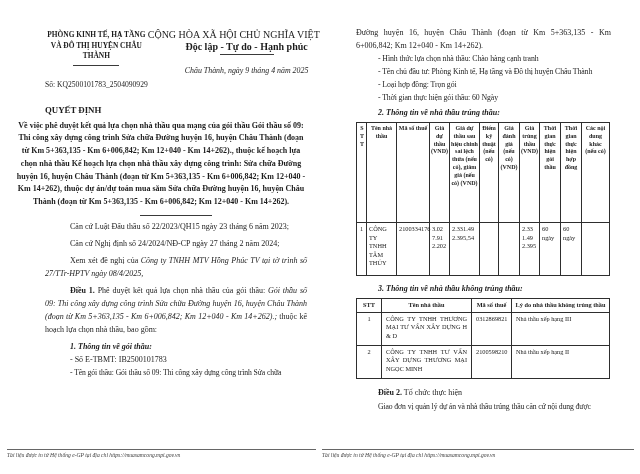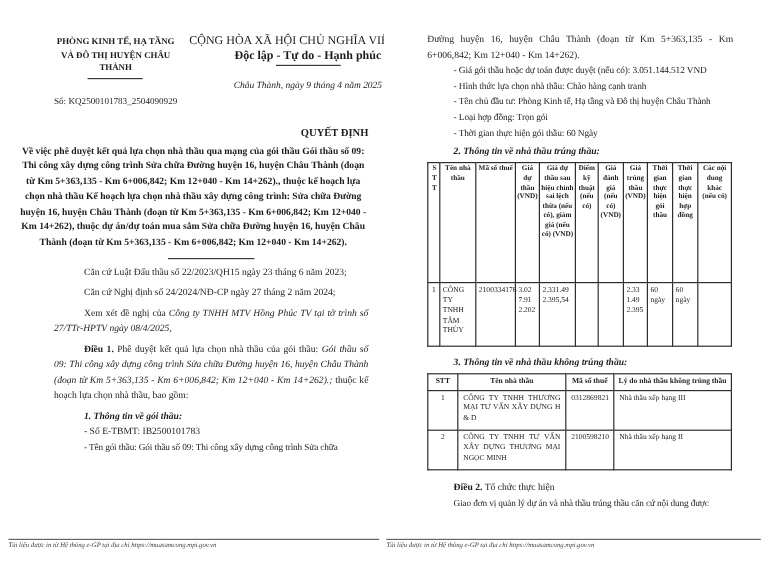--- a/index.html
+++ b/index.html
@@ -4,24 +4,24 @@
 <style>
   * { margin:0; padding:0; box-sizing:border-box; }
   html,body { width:640px; height:474px; background:#ffffff; overflow:hidden; }
   body { font-family:"Liberation Serif","DejaVu Serif",serif; color:#1c1c1c; }
   .doc { display:flex; width:640px; height:474px; background:#ffffff; }
   .page { position:relative; width:320px; height:474px; background:#ffffff; font-size:8px; line-height:13px; }
   .page1 { padding:30px 13px 0 45px; }
   .page2 { padding:26px 29px 12px 36px; }
   .b { font-weight:bold;margin-top:40px; }
   .it { font-style:italic; }
-  .center { text-align:right; }
+  .center { text-align:left; }
   .rule { border-top:1px solid #3a3a3a; height:0; }
   
-  .hdr { display:flex; gap:10px; }
+  .hdr { display:flex; }
   .hdr-left { width:126px; text-align:center; }
   .org { font-weight:bold; font-size:7.4px; line-height:10.6px; }
   .rule-org { width:46px; margin:3px auto 0; }
   .doc-number { margin-top:12px; text-align:left; font-size:7.6px; white-space:nowrap; }
   .hdr-right { flex:1; text-align:center; }
   .motto1 { font-weight:normal; font-size:10px; line-height:10.6px; white-space:nowrap; }
   .motto2 { font-weight:bold; font-size:10px; line-height:11px; }
   .rule-motto { width:54px; margin:2px auto 0; }
   .place-date { margin-top:9px; font-size:7.9px; font-style:italic; }
   .title { font-size:8.8px; margin-top:13px; }
@@ -94,21 +94,20 @@
     <div class="bullet1">- Số E-TBMT: IB2500101783</div>
     <div class="bullet1 tight">- Tên gói thầu: Gói thầu số 09: Thi công xây dựng công trình Sửa chữa</div>
 
     <div class="footer">Tài liệu được in từ Hệ thống e-GP tại địa chỉ https://muasamcong.mpi.gov.vn</div>
   </div>
 
   <div class="page page2">
     <p class="cont-para">Đường huyện 16, huyện Châu Thành (đoạn từ Km 5+363,135 - Km 6+006,842; Km 12+040 - Km 14+262).</p>
 
     <div>
-      <div class="bullet2">- Giá gói thầu hoặc dự toán được duyệt (nếu có): 3.051.144.512 VND</div>
       <div class="bullet2">- Hình thức lựa chọn nhà thầu: Chào hàng cạnh tranh</div>
       <div class="bullet2">- Tên chủ đầu tư: Phòng Kinh tế, Hạ tầng và Đô thị huyện Châu Thành</div>
       <div class="bullet2">- Loại hợp đồng: Trọn gói</div>
       <div class="bullet2">- Thời gian thực hiện gói thầu: 60 Ngày</div>
     </div>
 
     <div class="sec2">2. Thông tin về nhà thầu trúng thầu:</div>
 
     <table class="t2">
       <colgroup>

